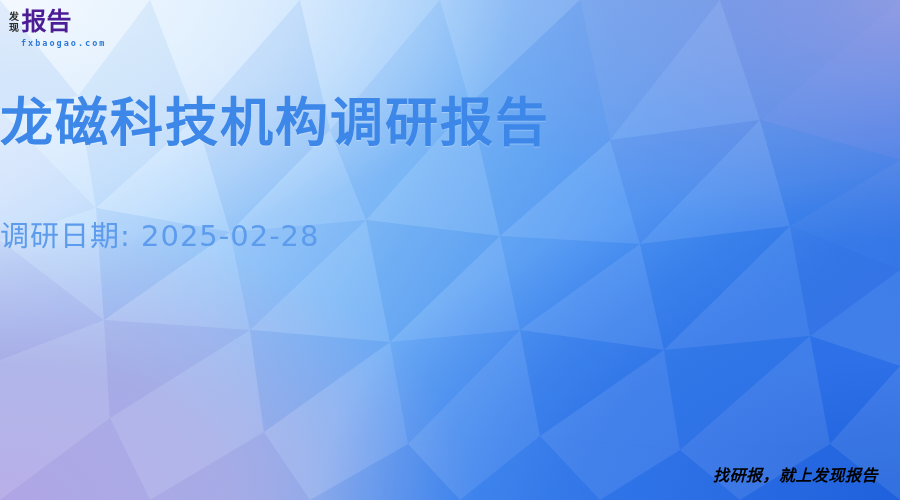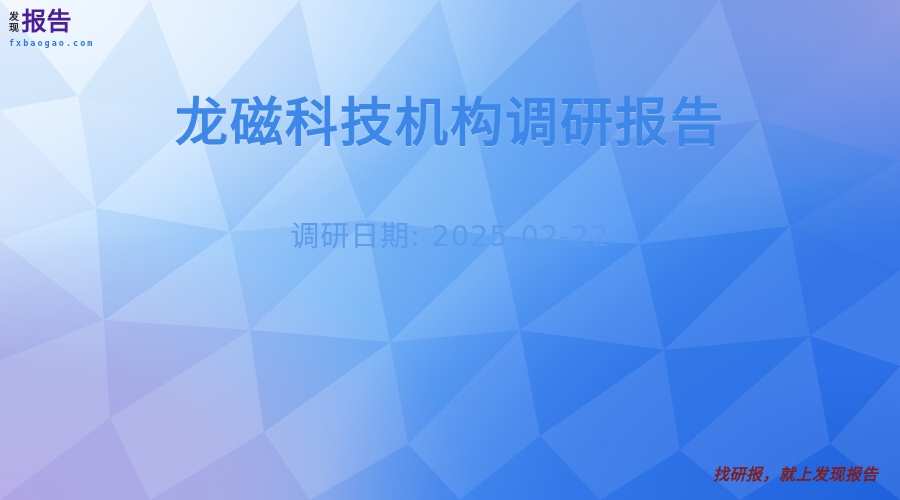--- a/index.html
+++ b/index.html
@@ -77,32 +77,32 @@
     font-family: "DejaVu Sans", "Liberation Sans", sans-serif;
   }
   .logo-url {
     margin-top: 2px;
     font-size: 8.5px;
     line-height: 10px;
     font-weight: 700;
     color: #2f79d8;
     letter-spacing: 2.0px;
     font-family: "DejaVu Sans Mono", "Liberation Mono", monospace;
+    margin-left: 12px;
   }
 
   
   .title-block {
     position: absolute;
     left: 0;
     top: 0;
     width: 900px;
     height: 500px;
     display: flex;
     flex-direction: column;
-    align-items: center;
     pointer-events: none;
   }
   .report-title {
     margin-top: 92px;
     font-size: 53px;
     line-height: 62px;
     font-weight: 900;
     color: #3d87e8;
     letter-spacing: 2px;
     white-space: nowrap;
@@ -122,24 +122,24 @@
 
   
   .footer-slogan {
     position: absolute;
     right: 22px;
     bottom: 14px;
     font-size: 16px;
     line-height: 20px;
     font-weight: 700;
     font-style: italic;
-    color: #7f1d1d;
+    color: #000000;
     letter-spacing: 0.5px;
     white-space: nowrap;
-    font-family: Liberation Mono, monospace;
+    font-family: Liberation Serif, serif;
   }
 </style>
 </head>
 <body>
 
 <div class="slide">
 
   <div class="bg-base"></div>
   <svg class="bg-layer" viewBox="0 0 900 500" preserveAspectRatio="none">
     <g fill-opacity="0.085">
@@ -223,18 +223,18 @@
         <span>发</span>
         <span>现</span>
       </div>
       <div class="logo-main">报告</div>
     </div>
     <div class="logo-url">fxbaogao.com</div>
   </div>
 
   <div class="title-block">
     <div class="report-title">龙磁科技机构调研报告</div>
-    <div class="report-subtitle">调研日期: 2025-02-22</div>
+    <div class="report-subtitle">调研日期: 2025-02-28</div>
   </div>
 
   <div class="footer-slogan">找研报，就上发现报告</div>
 
 </div>
 
 </body></html>

